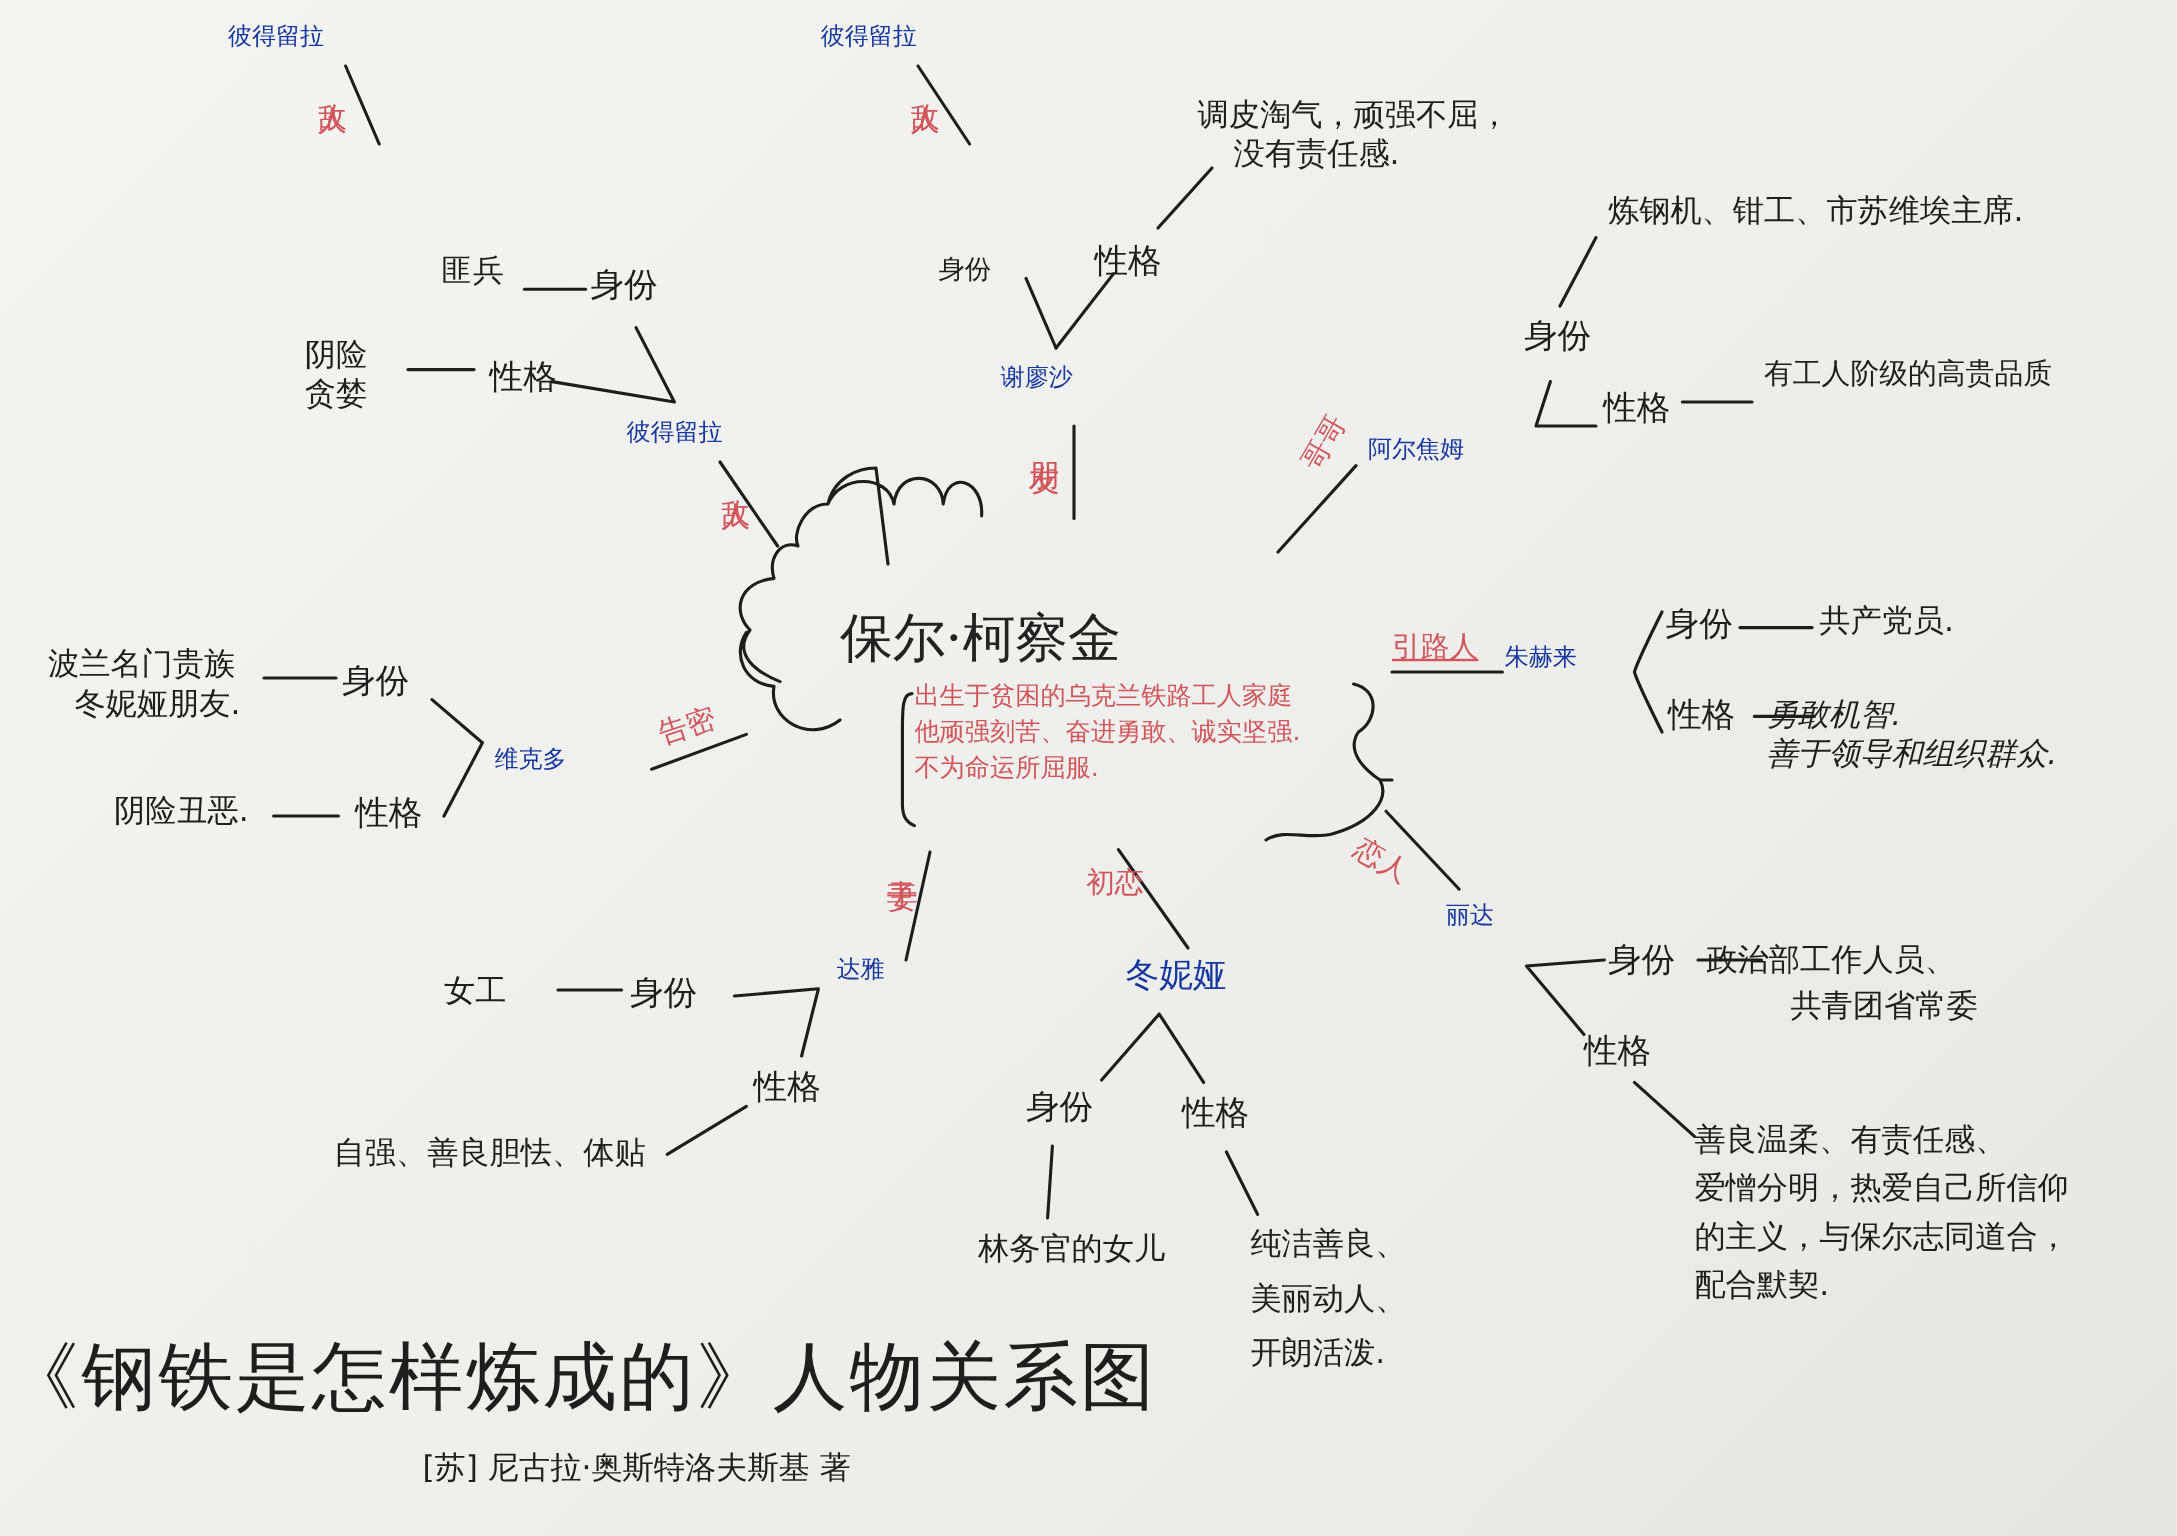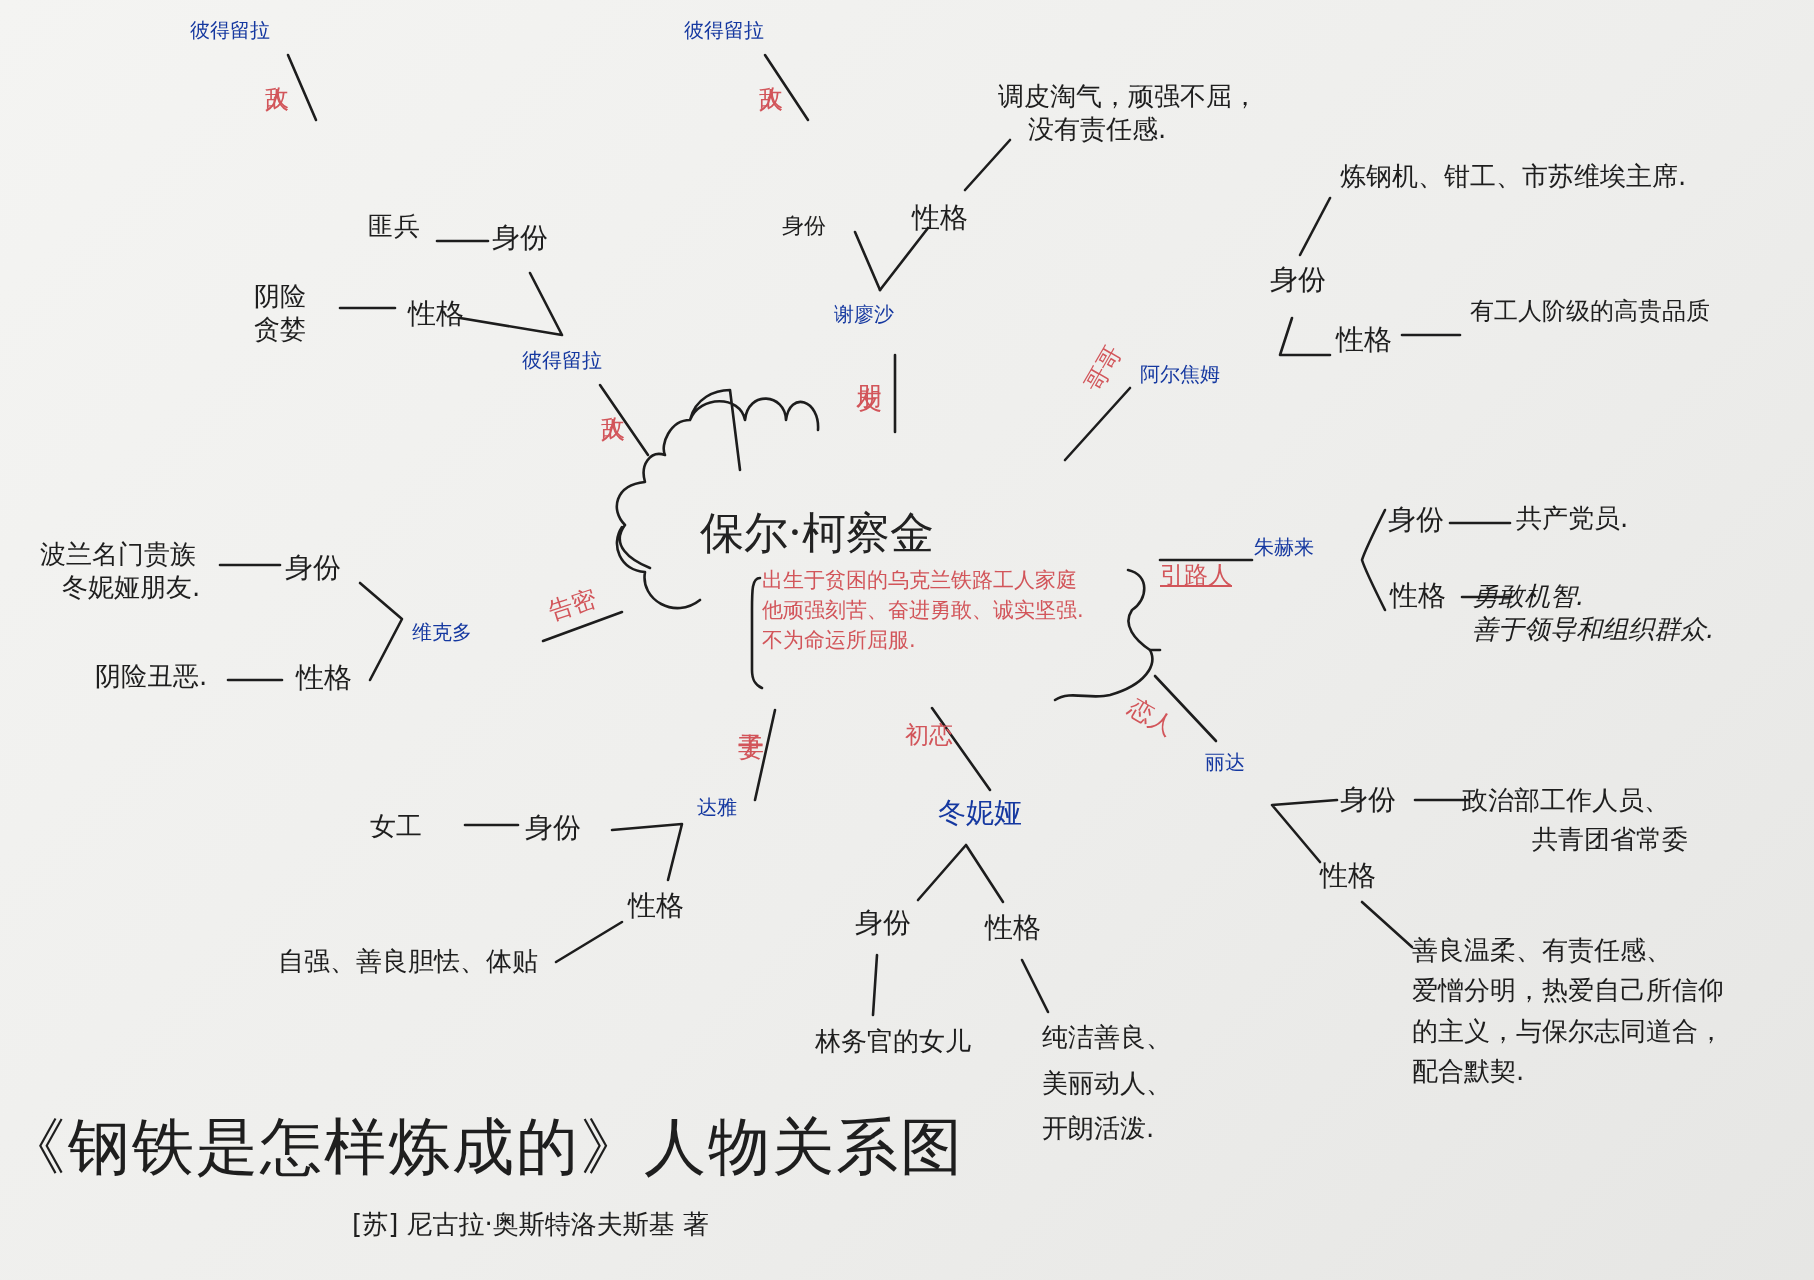--- a/index.html
+++ b/index.html
@@ -117,34 +117,34 @@
   <div class="t n-char blue" style="left:1140px;top:362px;">阿尔焦姆</div>
   <div class="t rel red" style="left:1078px;top:382px;transform:rotate(-60deg);transform-origin:left top;">哥哥</div>
 
   <div class="t center-name" style="left:700px;top:505px;">保尔·柯察金</div>
   <div class="t summary" style="left:762px;top:566px;">
     <div>出生于贫困的乌克兰铁路工人家庭</div>
     <div>他顽强刻苦、奋进勇敢、诚实坚强.</div>
     <div>不为命运所屈服.</div>
   </div>
 
-  <div class="t rel red" style="left:1160px;top:524px;text-decoration:underline;margin-top:36px;">引路人</div>
+  <div class="t rel red" style="left:1160px;top:524px;text-decoration:underline;">引路人</div>
   <div class="t n-char blue" style="left:1254px;top:535px;">朱赫来</div>
   <div class="t lbl ink" style="left:1388px;top:502px;">身份</div>
   <div class="t val ink" style="left:1516px;top:502px;">共产党员.</div>
   <div class="t lbl ink" style="left:1390px;top:578px;">性格</div>
   <div class="t val ink ml" style="left:1472px;top:580px;font-style:italic;">
     <div>勇敢机智.</div>
     <div style="margin-left:0px;text-align:right;">善于领导和组织群众.</div>
   </div>
 
   <div class="t rel red" style="left:1138px;top:692px;transform:rotate(30deg);transform-origin:left top;">恋人</div>
   <div class="t n-char blue" style="left:1205px;top:750px;">丽达</div>
   <div class="t lbl ink" style="left:1340px;top:782px;">身份</div>
-  <div class="t val ink ml" style="left:1462px;top:784px;">
+  <div class="t val ink ml" style="left:1422px;top:784px;">
     <div>政治部工作人员、</div>
     <div style="padding-left:70px;margin-top:6px;">共青团省常委</div>
   </div>
   <div class="t lbl ink" style="left:1320px;top:858px;">性格</div>
   <div class="t val ink ml" style="left:1412px;top:930px;line-height:1.55;">
     <div>善良温柔、有责任感、</div>
     <div>爱憎分明，热爱自己所信仰</div>
     <div>的主义，与保尔志同道合，</div>
     <div>配合默契.</div>
   </div>

